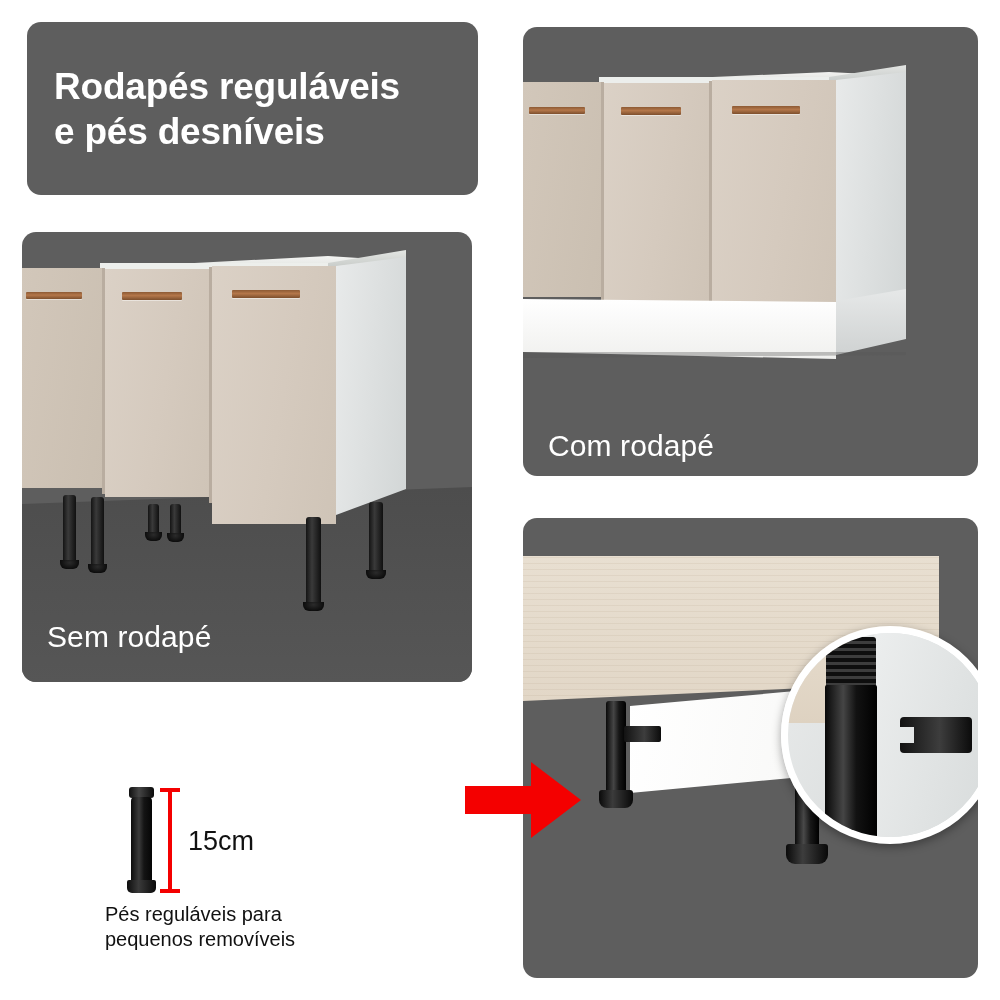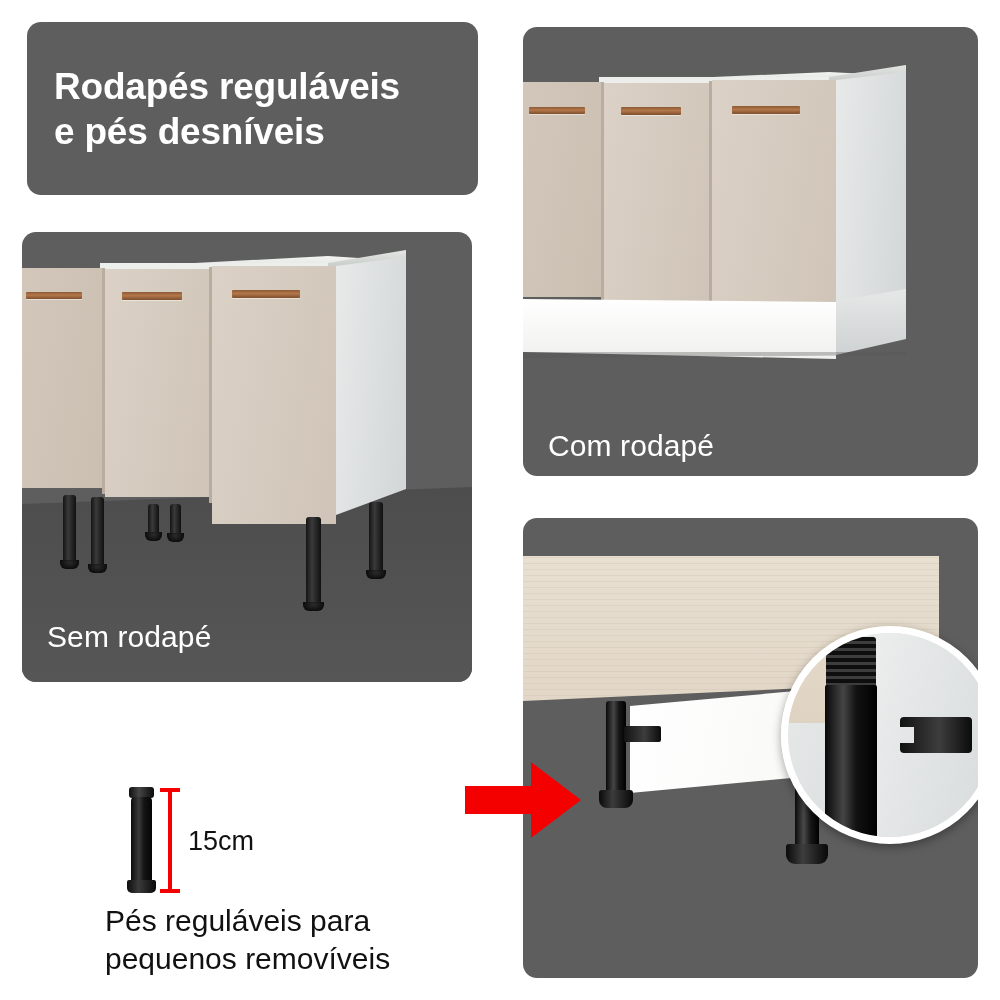--- a/index.html
+++ b/index.html
@@ -41,21 +41,21 @@
   .legfig{position:absolute;}
   .legbody{position:absolute;background:linear-gradient(90deg,#0b0b0b,#3b3b3b 38%,#141414 62%,#050505);
            border-radius:4px;}
   .legcap{position:absolute;background:linear-gradient(90deg,#101010,#454545 40%,#0a0a0a);
            border-radius:3px;}
   .legfoot{position:absolute;background:linear-gradient(90deg,#0d0d0d,#3a3a3a 40%,#0a0a0a);
            border-radius:2px 2px 5px 5px;}
   .dimline{position:absolute;background:#f40000;width:4px;}
   .dimtick{position:absolute;background:#f40000;height:4px;}
   .dimlabel{position:absolute;color:#111111;font-size:27px;white-space:nowrap;}
-  .figcaption{position:absolute;color:#111111;font-size:30px;line-height:1.25;}
+  .figcaption{position:absolute;color:#111111;font-size:20px;line-height:1.25;}
 
   
   #red-arrow{position:absolute;left:465px;top:762px;width:116px;height:76px;}
 
   
   .mag{position:absolute;border-radius:50%;border:7px solid #ffffff;overflow:hidden;
        background:linear-gradient(120deg,#e9ebeb 0%,#dcdfdf 55%,#cfd3d3 100%);
        box-shadow:0 3px 10px rgba(0,0,0,.35);}
   .mag-beige{position:absolute;background:linear-gradient(#e6dccd,#ded2c1);}
   .thread{position:absolute;background:

